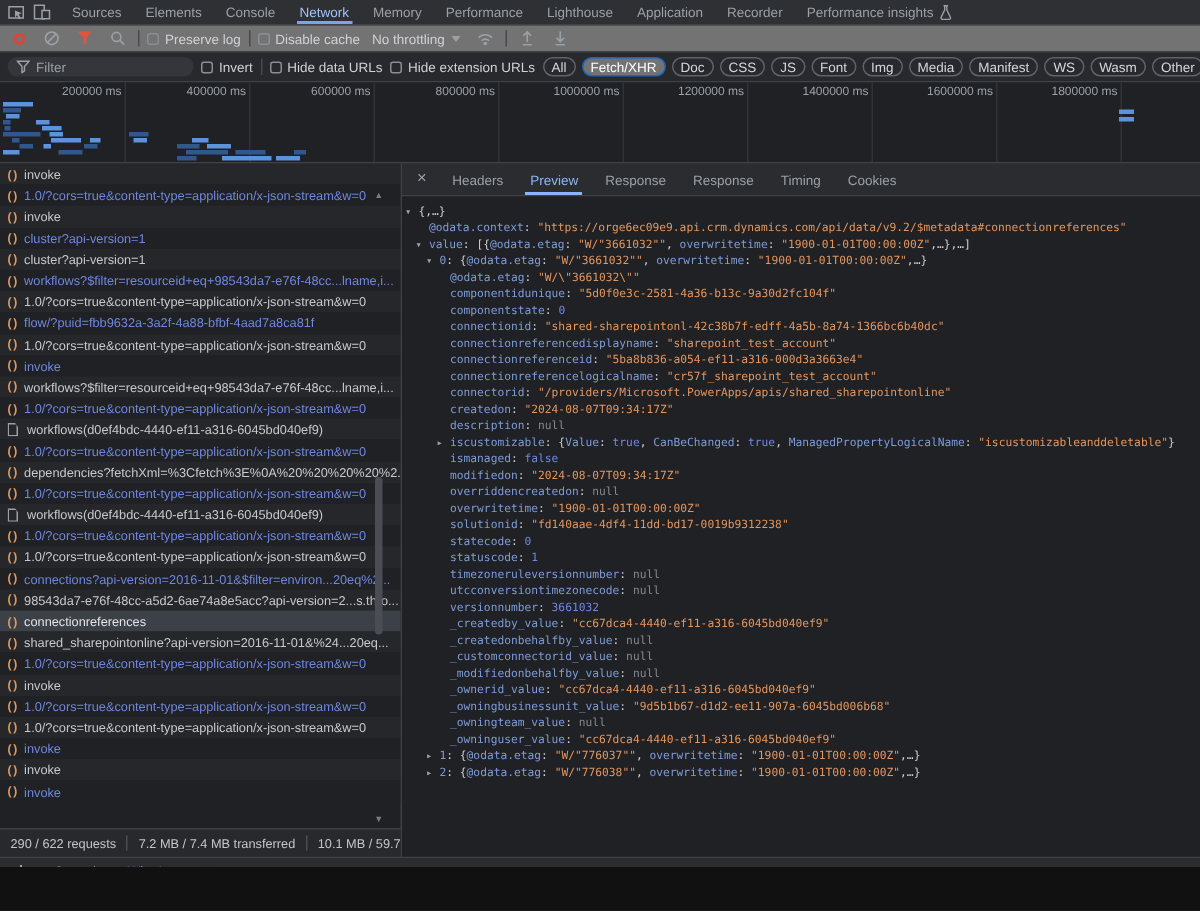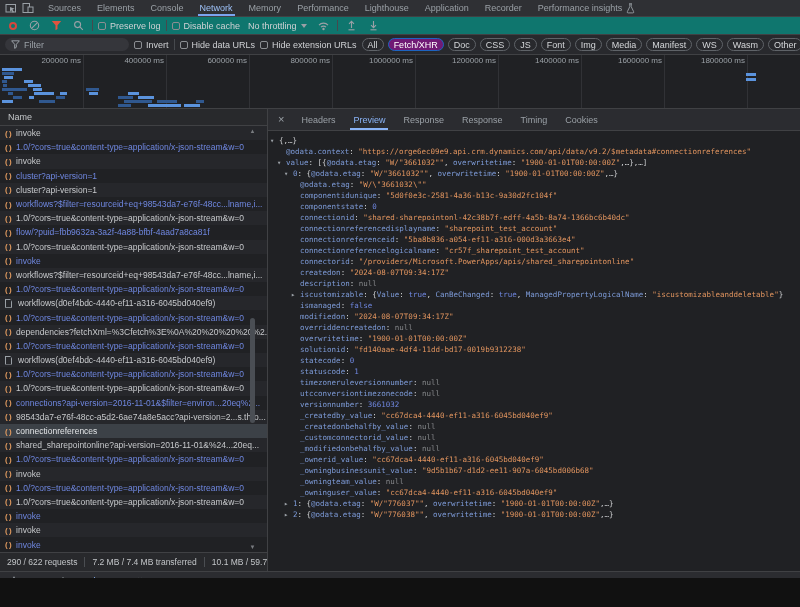--- a/index.html
+++ b/index.html
@@ -7,33 +7,33 @@
   .dt{width:800px;height:578px;background:#202124;color:#cfd1d4;
       font-family:"Liberation Sans",sans-serif;font-size:9px;position:relative;overflow:hidden;}
   
   .tabs-row{height:17px;display:flex;align-items:center;background:#2f3034;border-bottom:1px solid #404144;padding-left:2px;}
   .icon-btn{display:flex;align-items:center;justify-content:center;width:17px;height:100%;flex:none;}
   .tabs{display:flex;height:100%;margin-left:4px;}
   .tab{padding:0 8px;height:100%;display:flex;align-items:center;gap:4px;color:#9aa0a6;position:relative;white-space:nowrap;}
   .tab.sel{color:#9ec1f7;}
   .tab.sel::after{content:"";position:absolute;left:6px;right:6px;bottom:0;height:2px;background:#7ba4f0;}
   
-  .net-toolbar{height:18px;display:flex;align-items:center;gap:5px;background:#0f766e;border-bottom:1px solid #404144;padding:0 4px;}
+  .net-toolbar{height:18px;display:flex;align-items:center;gap:5px;background:#737373;border-bottom:1px solid #404144;padding:0 4px;}
   .rec{width:8px;height:8px;border:2px solid #d8473c;border-radius:50%;}
   .sep{width:1px;height:11px;background:#46494d;flex:none;}
   .chk{display:flex;align-items:center;color:#cfd1d4;white-space:nowrap;flex:none;}
   .cb{width:8px;height:8px;border:1px solid #8b8e92;border-radius:2px;display:inline-block;margin-right:4px;flex:none;}
   .throttle{display:flex;align-items:center;gap:4px;color:#cfd1d4;padding:0 3px;flex:none;}
   .caret{width:0;height:0;border-left:3px solid transparent;border-right:3px solid transparent;border-top:4px solid #9aa0a6;}
   
   .filter-row{height:20px;display:flex;align-items:center;gap:5px;background:#28292d;border-bottom:1px solid #404144;padding:0 5px;overflow:hidden;white-space:nowrap;}
   .filter-input{width:124px;height:13px;background:#35363b;border-radius:7px;display:flex;align-items:center;padding:0 6px;gap:4px;color:#9aa0a6;flex:none;}
   #pills{display:flex;gap:4px;align-items:center;flex:none;}
   .pill{height:13px;display:flex;align-items:center;padding:0 5px;border:1px solid #5f6368;border-radius:7px;color:#d4d6d9;}
-  .pill.sel{background:#701a75;border-color:#1d64c0;color:#fff;}
+  .pill.sel{background:#737373;border-color:#1d64c0;color:#fff;}
   
   .overview{height:54px;position:relative;background:#202124;border-bottom:1px solid #404144;overflow:hidden;}
   .gridline{position:absolute;top:0;bottom:0;width:1px;background:#313236;}
   .tick{position:absolute;top:1px;color:#9aa0a6;font-size:8px;transform:translateX(-100%);white-space:nowrap;}
   .bar{position:absolute;height:3px;}
   .bar.l{background:#5b93dd;}.bar.d{background:#30588f;}
   
   .main{display:flex;height:462px;}
   .left{width:268px;border-right:1px solid #404144;display:flex;flex-direction:column;position:relative;flex:none;}
   .name-header{height:17px;line-height:16px;padding-left:8px;background:#28292c;border-bottom:1px solid #404144;color:#c3c6c9;}
@@ -265,21 +265,20 @@
       <div class="bar l" style="left: 148px; top: 49px; width: 33px;"></div>
       <div class="bar d" style="left: 118px; top: 49px; width: 13px;"></div>
       <div class="bar l" style="left: 184px; top: 49px; width: 16px;"></div>
       <div class="bar d" style="left: 196px; top: 45px; width: 8px;"></div>
       <div class="bar l" style="left: 746px; top: 18px; width: 10px;"></div>
       <div class="bar l" style="left: 746px; top: 23px; width: 10px;"></div>
     </div>
 
   <div class="main">
     <div class="left">
-      <div class="name-header">Name</div>
       <div class="rows" id="rows">
           <div class="row a">
             <span class="ric">( )</span>
             <span>invoke</span>
           </div>
           <div class="row b">
             <span class="ric">( )</span>
             <span>1.0/?cors=true&amp;content-type=application/x-json-stream&amp;w=0</span>
           </div>
           <div class="row a">

